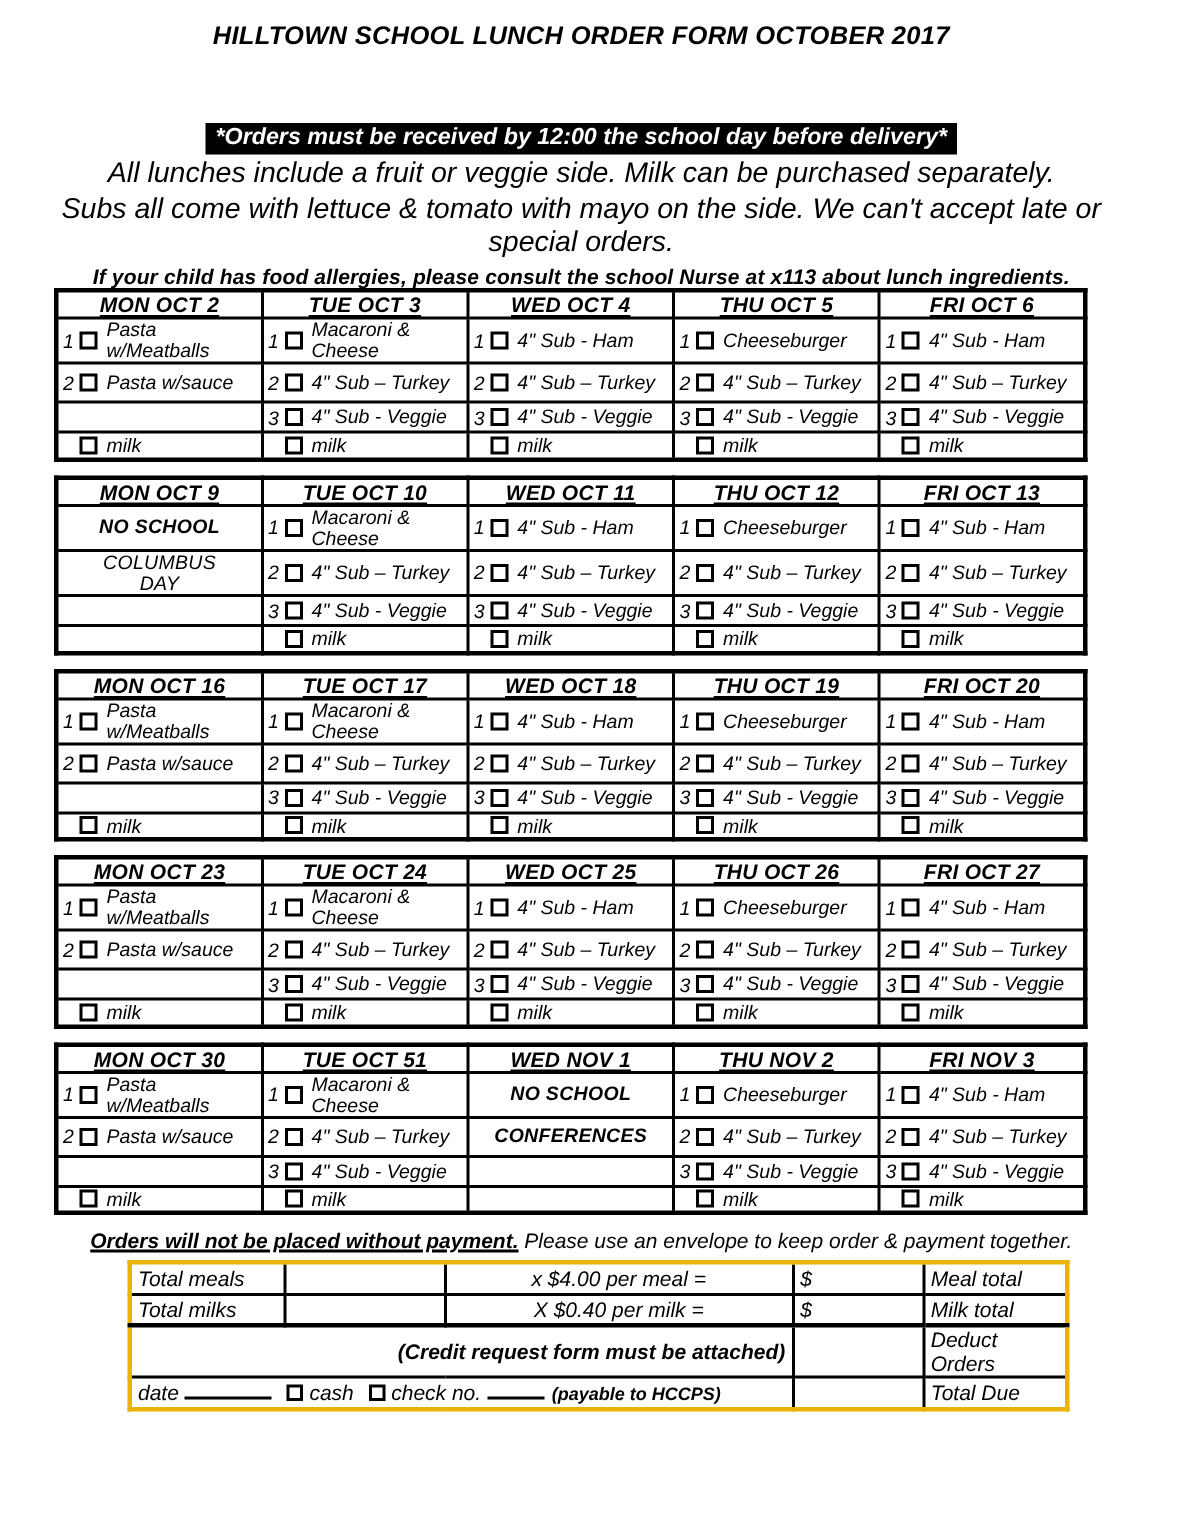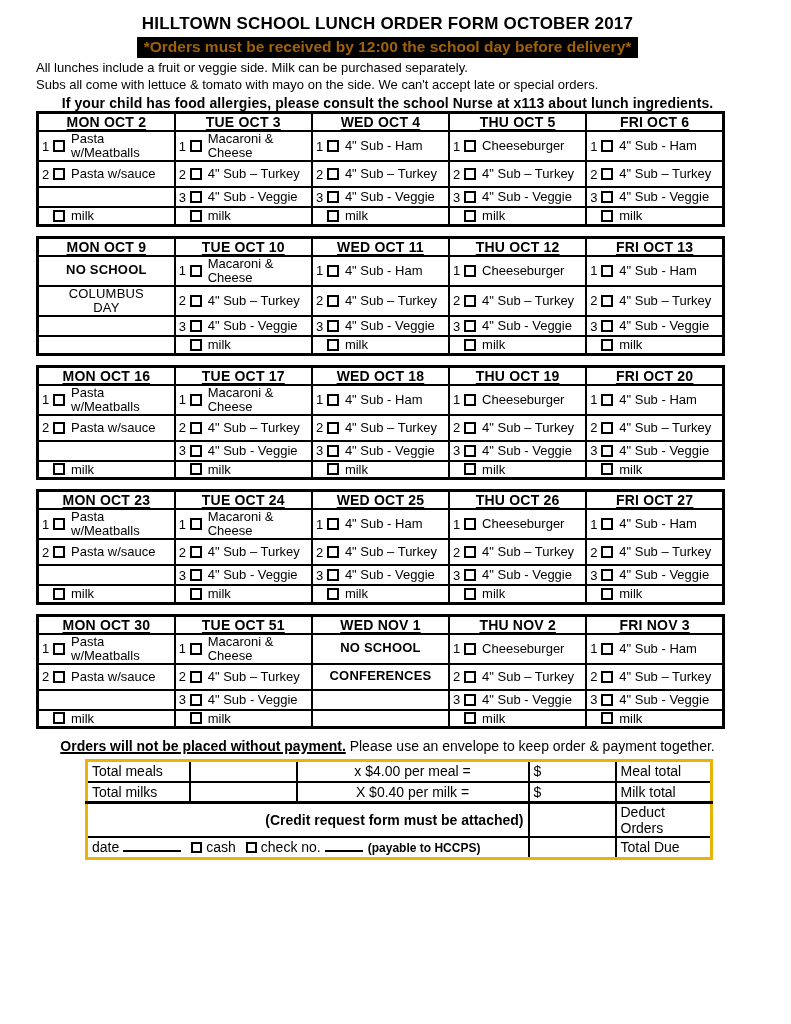--- a/index.html
+++ b/index.html
@@ -3,26 +3,26 @@
 <meta charset="utf-8">
 <style>
   * { box-sizing: border-box; }
   html,body { margin:0; padding:0; }
   body {
     width:791px; height:1024px; overflow:hidden;
     background:#fff; color:#000;
     font-family:"Liberation Sans", sans-serif;
     -webkit-font-smoothing:antialiased;
   }
-  .page { padding:8px 52px 0 36px; }
+  .page { padding:8px 52px 0 36px;font-style:italic; }
 
   .title { text-align:center; font-weight:bold; font-size:17px; margin-top:6px; letter-spacing:.2px; }
   .banner-wrap { text-align:center; margin-top:3px; }
-  .banner { display:inline-block; background:#000; color:#a16207; font-weight:bold; font-size:15.5px; padding:1px 7px 2px 7px; }
-  .note { text-align:left; font-size:13px; margin-top:2px; }
+  .banner { display:inline-block; background:#000; color:#ffffff; font-weight:bold; font-size:15.5px; padding:1px 7px 2px 7px;margin-top:45px; }
+  .note { text-align:center; font-size:19px; margin-top:2px; }
   .allergy { text-align:center; font-size:14px; font-weight:bold; margin-top:3px; letter-spacing:.1px; }
 
   .student-row { display:flex; align-items:flex-end; margin:30px 0 10px 0; }
   .arrow { flex:none; line-height:0; margin-right:9px; position:relative; top:2px; }
   .sname { font-weight:bold; font-size:17px; white-space:nowrap; }
   .squal { font-weight:bold; font-size:15px; white-space:nowrap; margin-left:6px; position:relative; top:-1px; }
   .squal .u { text-decoration:underline; text-decoration-thickness:2px; }
   .name-line { flex:1; border-bottom:2px solid #000; height:16px; margin-left:8px; }
 
   .week-table { border-collapse:collapse; border:3px solid #000; width:689px; table-layout:fixed; margin-bottom:9px; }

